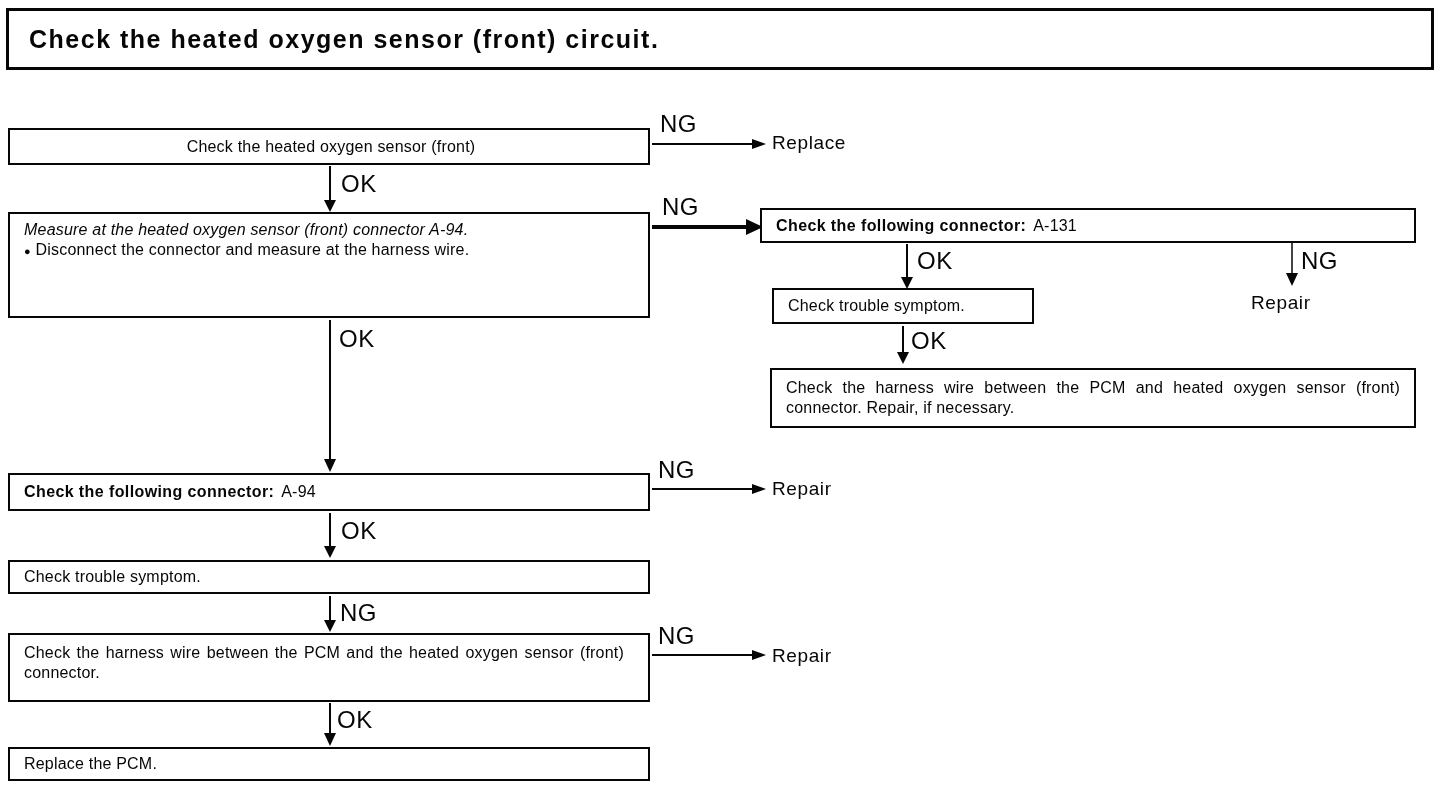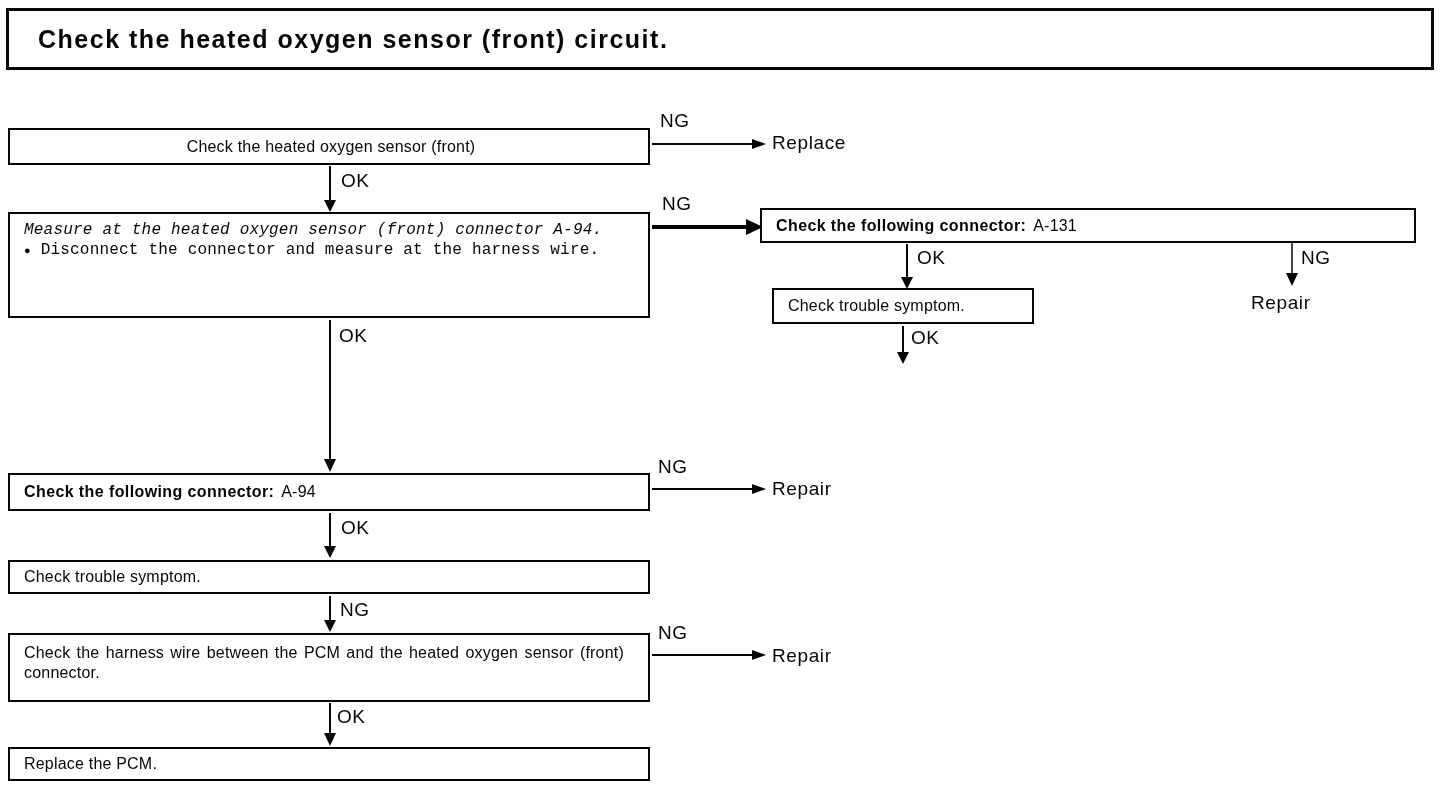--- a/index.html
+++ b/index.html
@@ -25,37 +25,37 @@
     line-height:1.25;
     z-index:2;
   }
   .title-box{
     position:absolute;
     left:6px;top:8px;width:1428px;height:62px;
     border:3px solid #060606;
     box-sizing:border-box;
     background:#fff;
     display:flex;align-items:center;
-    padding-left:29px;
+    padding-left:20px;
     font-size:25px;font-weight:bold;letter-spacing:1.5px;
     z-index:2;
   }
-  .multi{display:block;padding-top:6px;padding-bottom:6px;font-family:Liberation Mono, monospace;}
+  .multi{display:block;padding-top:6px;padding-bottom:6px;}
   .multi .line{display:block;}
   .intro{font-style:italic;}
   .bullet-row{display:flex;align-items:baseline;}
   .bullet{width:34px;text-align:center;font-size:11px;flex:0 0 34px;}
   .okline{padding-left:34px;}
   .boldseg{font-weight:bold;letter-spacing:.4px;text-align:right;}
   .normseg{margin-left:7px;}
   .wrapbox{display:block;padding-top:8px;text-align:justify;}
   
   .lbl{
     position:absolute;
-    font-size:19px;
+    font-size:24px;
     letter-spacing:.5px;
     z-index:3;
     white-space:nowrap;
   }
   .result{
     position:absolute;
     font-size:19px;
     font-weight:normal;
     letter-spacing:.6px;
     z-index:3;
@@ -144,20 +144,23 @@
 
   <div class="fbox" style="left:760px;top:208px;width:656px;height:35px;">
     <span class="boldseg">Check the following connector:</span>
     <span class="normseg">A-131</span>
   </div>
 
   <div class="fbox" style="left:772px;top:288px;width:262px;height:36px;">
     <span>Check trouble symptom.</span>
   </div>
 
+  <div class="fbox wrapbox" style="left:770px;top:368px;width:646px;height:60px;padding-right:14px;">
+    <span>Check the harness wire between the PCM and heated oxygen sensor (front) connector. Repair, if necessary.</span>
+  </div>
 
   <span class="lbl" style="left:660px;top:110px;">NG</span>
   <span class="lbl" style="left:341px;top:170px;">OK</span>
   <span class="lbl" style="left:662px;top:193px;">NG</span>
   <span class="lbl" style="left:339px;top:325px;">OK</span>
   <span class="lbl" style="left:917px;top:247px;">OK</span>
   <span class="lbl" style="left:1301px;top:247px;">NG</span>
   <span class="lbl" style="left:911px;top:327px;">OK</span>
   <span class="lbl" style="left:658px;top:456px;">NG</span>
   <span class="lbl" style="left:341px;top:517px;">OK</span>

